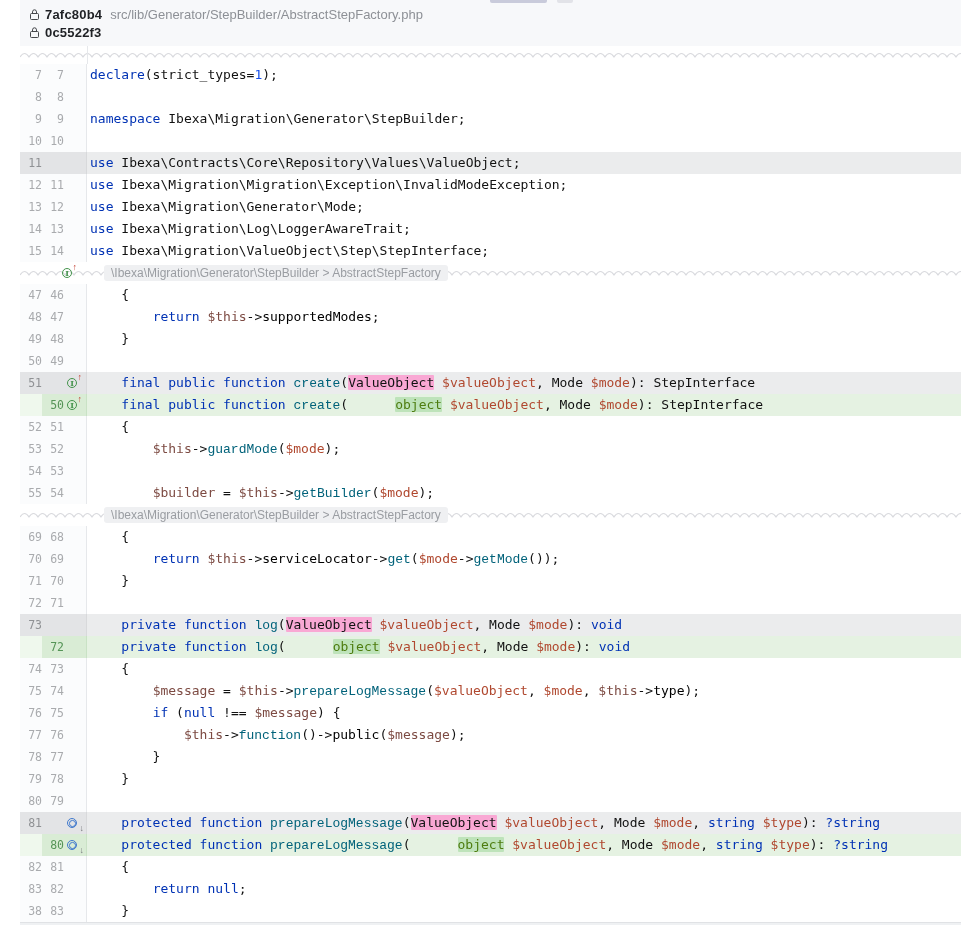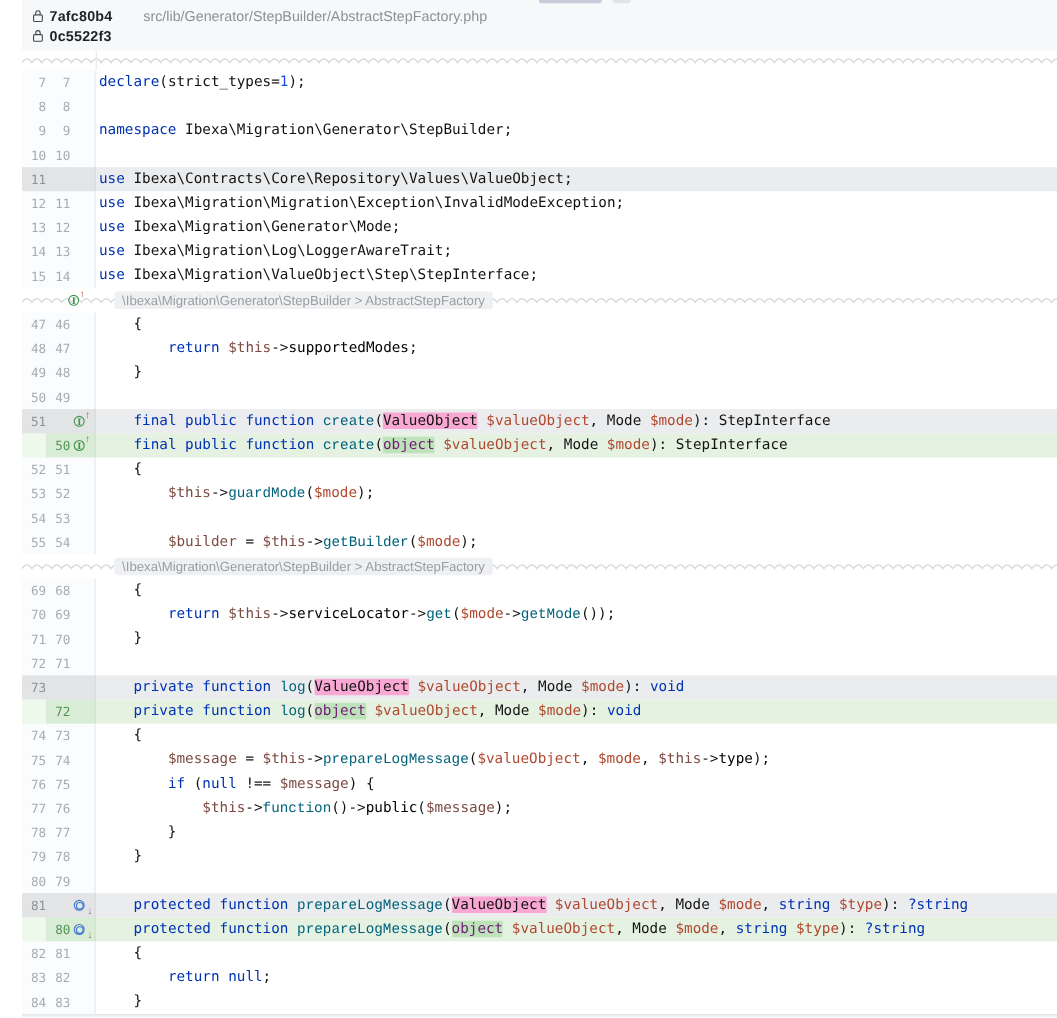--- a/index.html
+++ b/index.html
@@ -5,21 +5,21 @@
   * { box-sizing: border-box; }
   html,body { margin:0; padding:0; background:#fff; }
   .app { width:961px; height:925px; position:relative; overflow:hidden; background:#fff;
          font-family:"Liberation Sans", sans-serif;padding-left:20px; }
 
   
   .header { height:46px; background:#f7f8fa; padding:5px 0 0 8px; position:relative; }
   .commit-line { display:flex; align-items:center; height:18px; }
   .lock { display:inline-flex; width:13px; justify-content:center; margin-right:4px; }
   .hash { font-weight:bold; font-size:13px; color:#1f2125; letter-spacing:.2px; }
-  .path { font-size:13px; color:#8d9096; margin-left:28px; }
+  .path { font-size:13px; color:#8d9096; margin-left:8px; }
   .mini-bar { position:absolute; top:0; height:3px; border-radius:0 0 2px 2px; }
   .mini-bar.b1 { left:470px; width:57px; background:#c9cbdb; }
   .mini-bar.b2 { left:537px; width:16px; background:#e2e3e8; }
 
   
   .wave-strip { height:18px; position:relative; background:#fff; }
   .wave-strip svg, .sep-row svg { position:absolute; left:0; }
   .wave-strip svg { top:5px; }
   .gutter-line-ext { position:absolute; left:67px; top:0; width:1px; height:100%; background:#e6e8eb; }
 
@@ -52,21 +52,21 @@
 
   
   .tk-k  { color:#0032b4; }
   .tk-t  { color:#121212; }
   .tk-f  { color:#00627a;font-family:Liberation Mono, monospace; }
   .tk-p  { color:#000000; }
   .tk-v  { color:#b0482f; }
   .tk-th { color:#7d4b43; }
   .tk-n  { color:#1750eb; }
   .tk-co { color:#121212; background:#f9a8d4; border-radius:1px; }
-  .tk-cn { color:#701a75; background:#bee3ba; border-radius:1px; }
+  .tk-cn { color:#4d7c0f; background:#bee3ba; border-radius:1px;margin-left:47px; }
 
   
   .gic { width:14px; height:14px; position:relative; display:inline-block; }
   .gic-int .circ { position:absolute; left:0; top:2px; width:10px; height:10px;
     border:1px solid #43934b; border-radius:50%; color:#43934b; font-size:8px; line-height:9px;
     text-align:center; font-weight:bold; font-family:"DejaVu Serif", serif; }
   .gic-int .arr { position:absolute; right:-1px; top:-4px; color:#c5483b; font-size:9px; font-weight:bold; }
   .gic-ovr .circ { position:absolute; left:0; top:2px; width:10px; height:10px;
     border:1.5px solid #4079cd; border-radius:50%; }
   .gic-ovr .circ::after { content:""; position:absolute; left:1.2px; top:1.2px; width:4.5px; height:4.5px;
@@ -428,21 +428,21 @@
       <div class="row">
         <div class="gutter">
           <span class="ln ln-old">83</span>
           <span class="ln ln-new">82</span>
           <span class="icon-slot"></span>
         </div>
         <div class="code"><span class="tk tk-t">        </span><span class="tk tk-k">return</span><span class="tk tk-t"> </span><span class="tk tk-k">null</span><span class="tk tk-t">;</span></div>
       </div>
       <div class="row">
         <div class="gutter">
-          <span class="ln ln-old">84</span>
+          <span class="ln ln-old">38</span>
           <span class="ln ln-new">83</span>
           <span class="icon-slot"></span>
         </div>
         <div class="code"><span class="tk tk-t">    }</span></div>
       </div>
     </div>
 
   <div class="bottom-strip"></div>
 
 </div>

